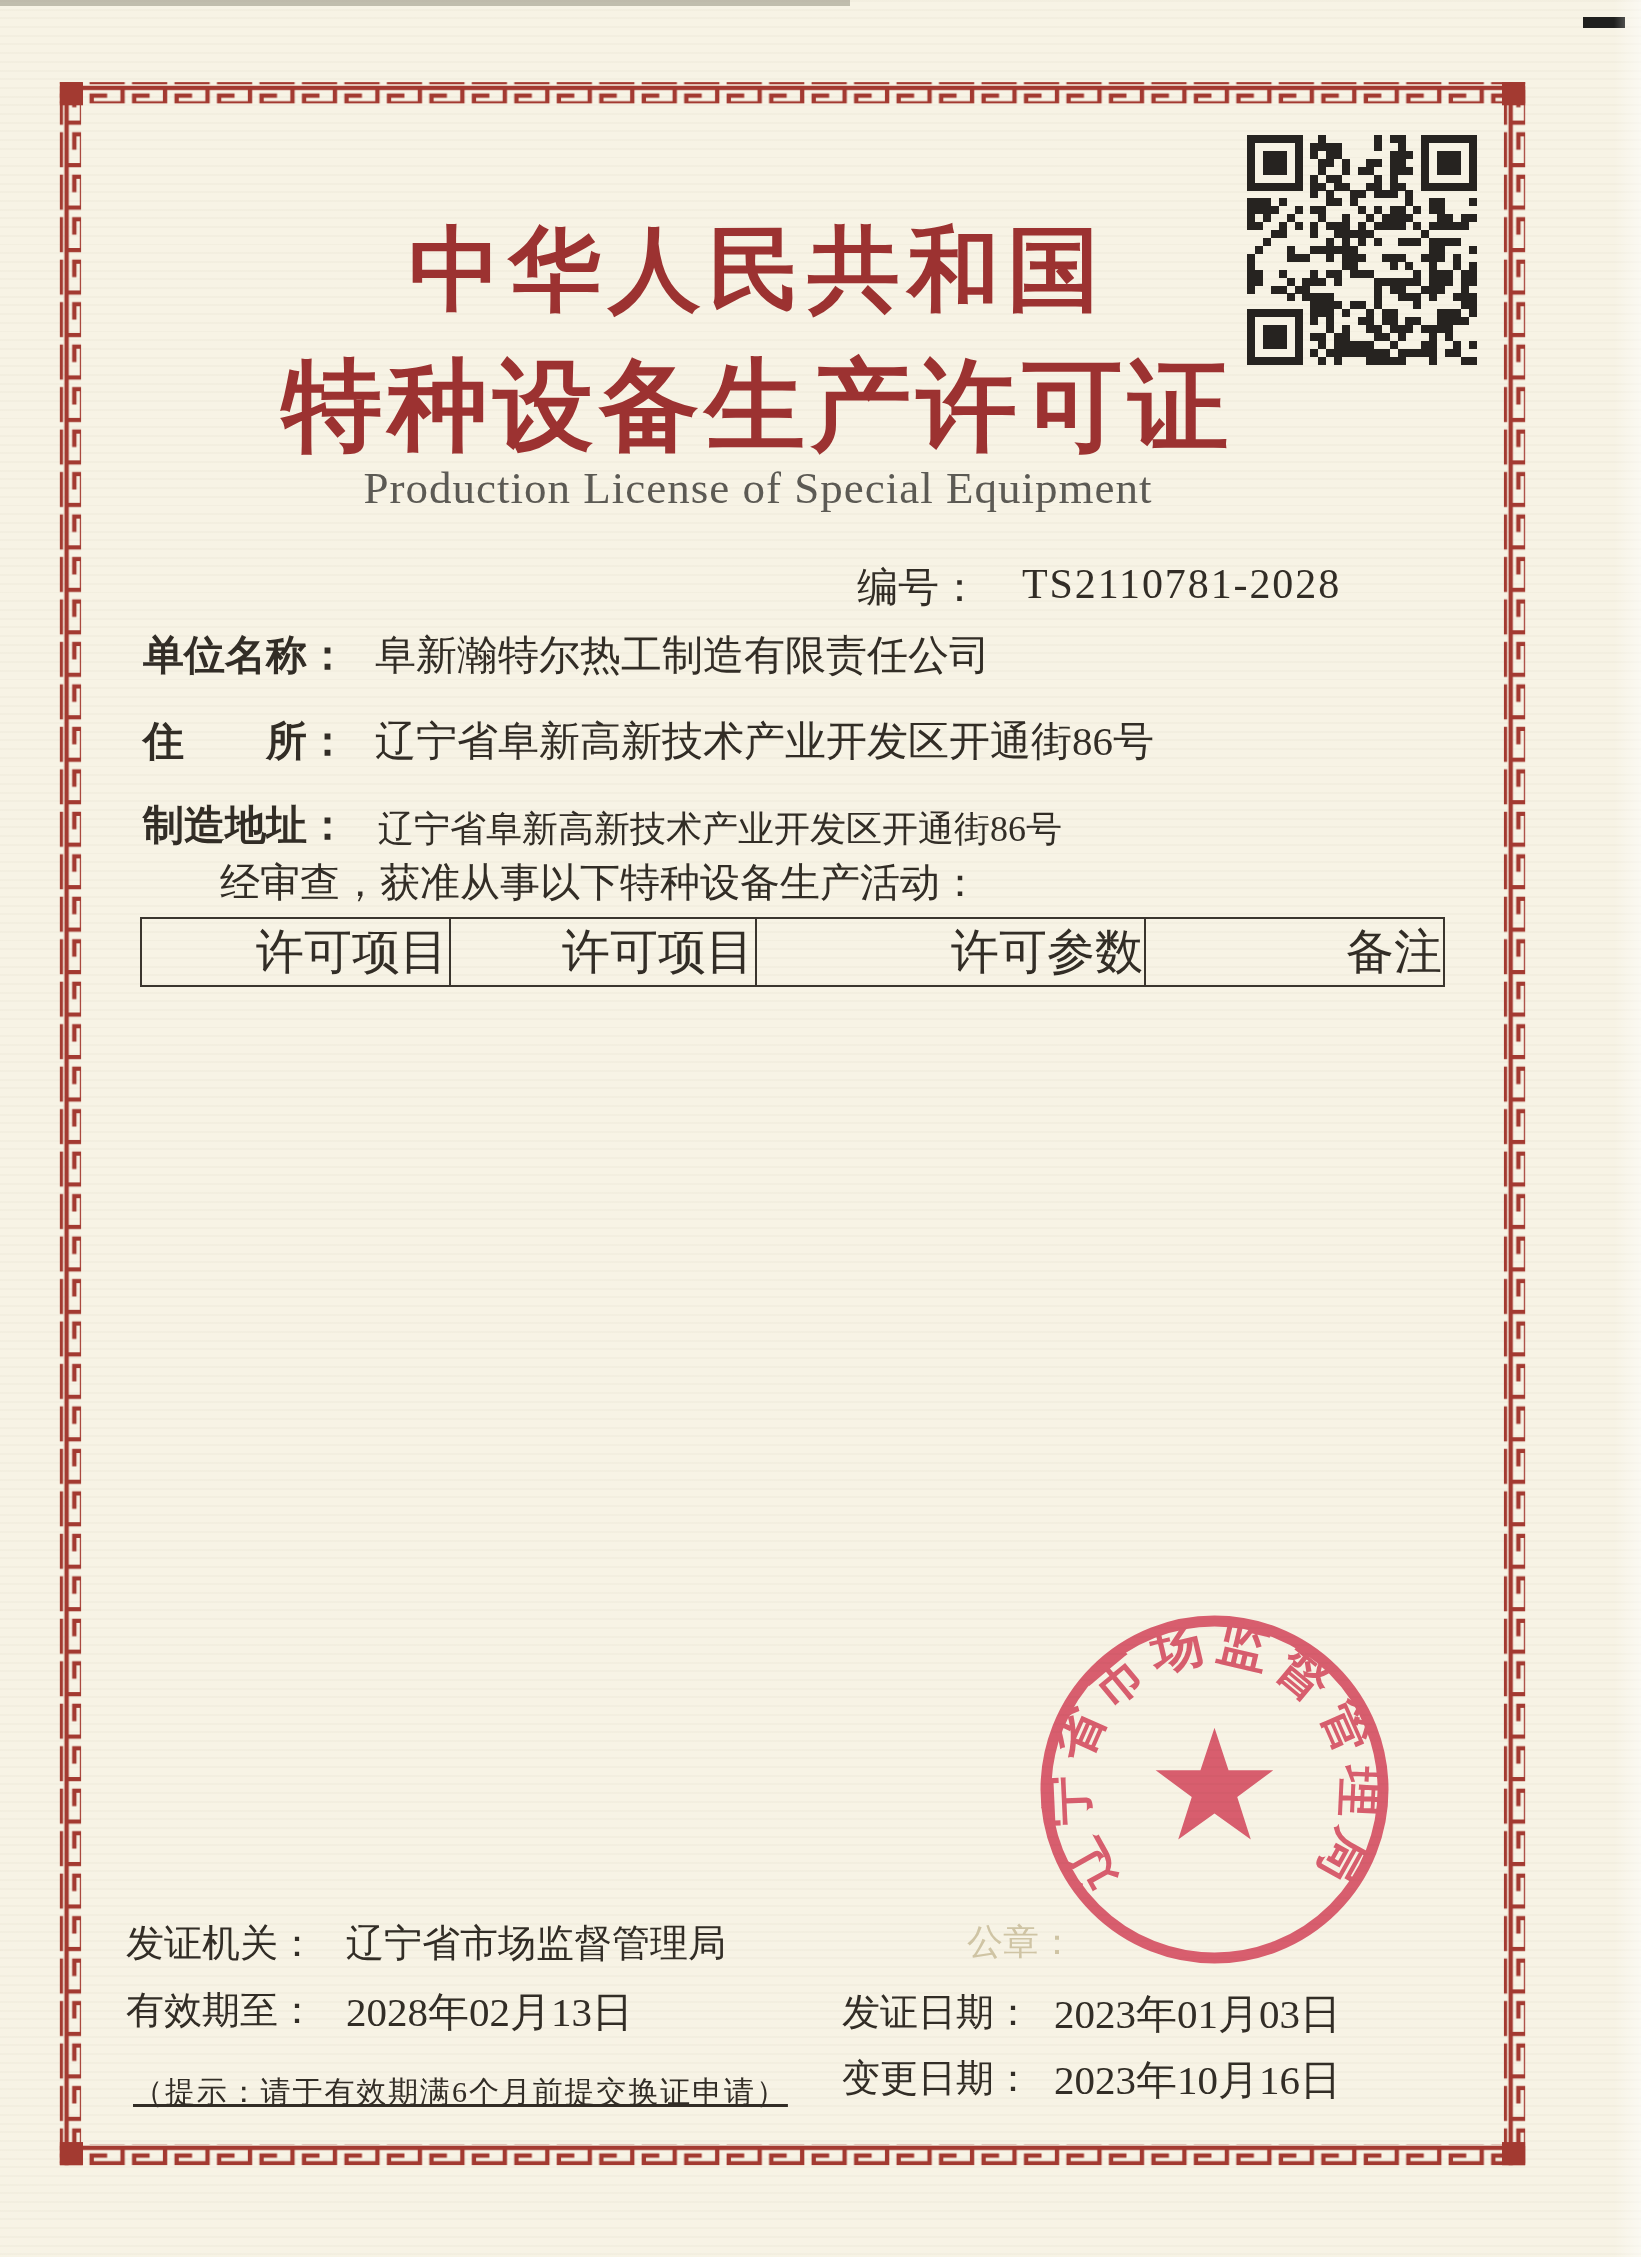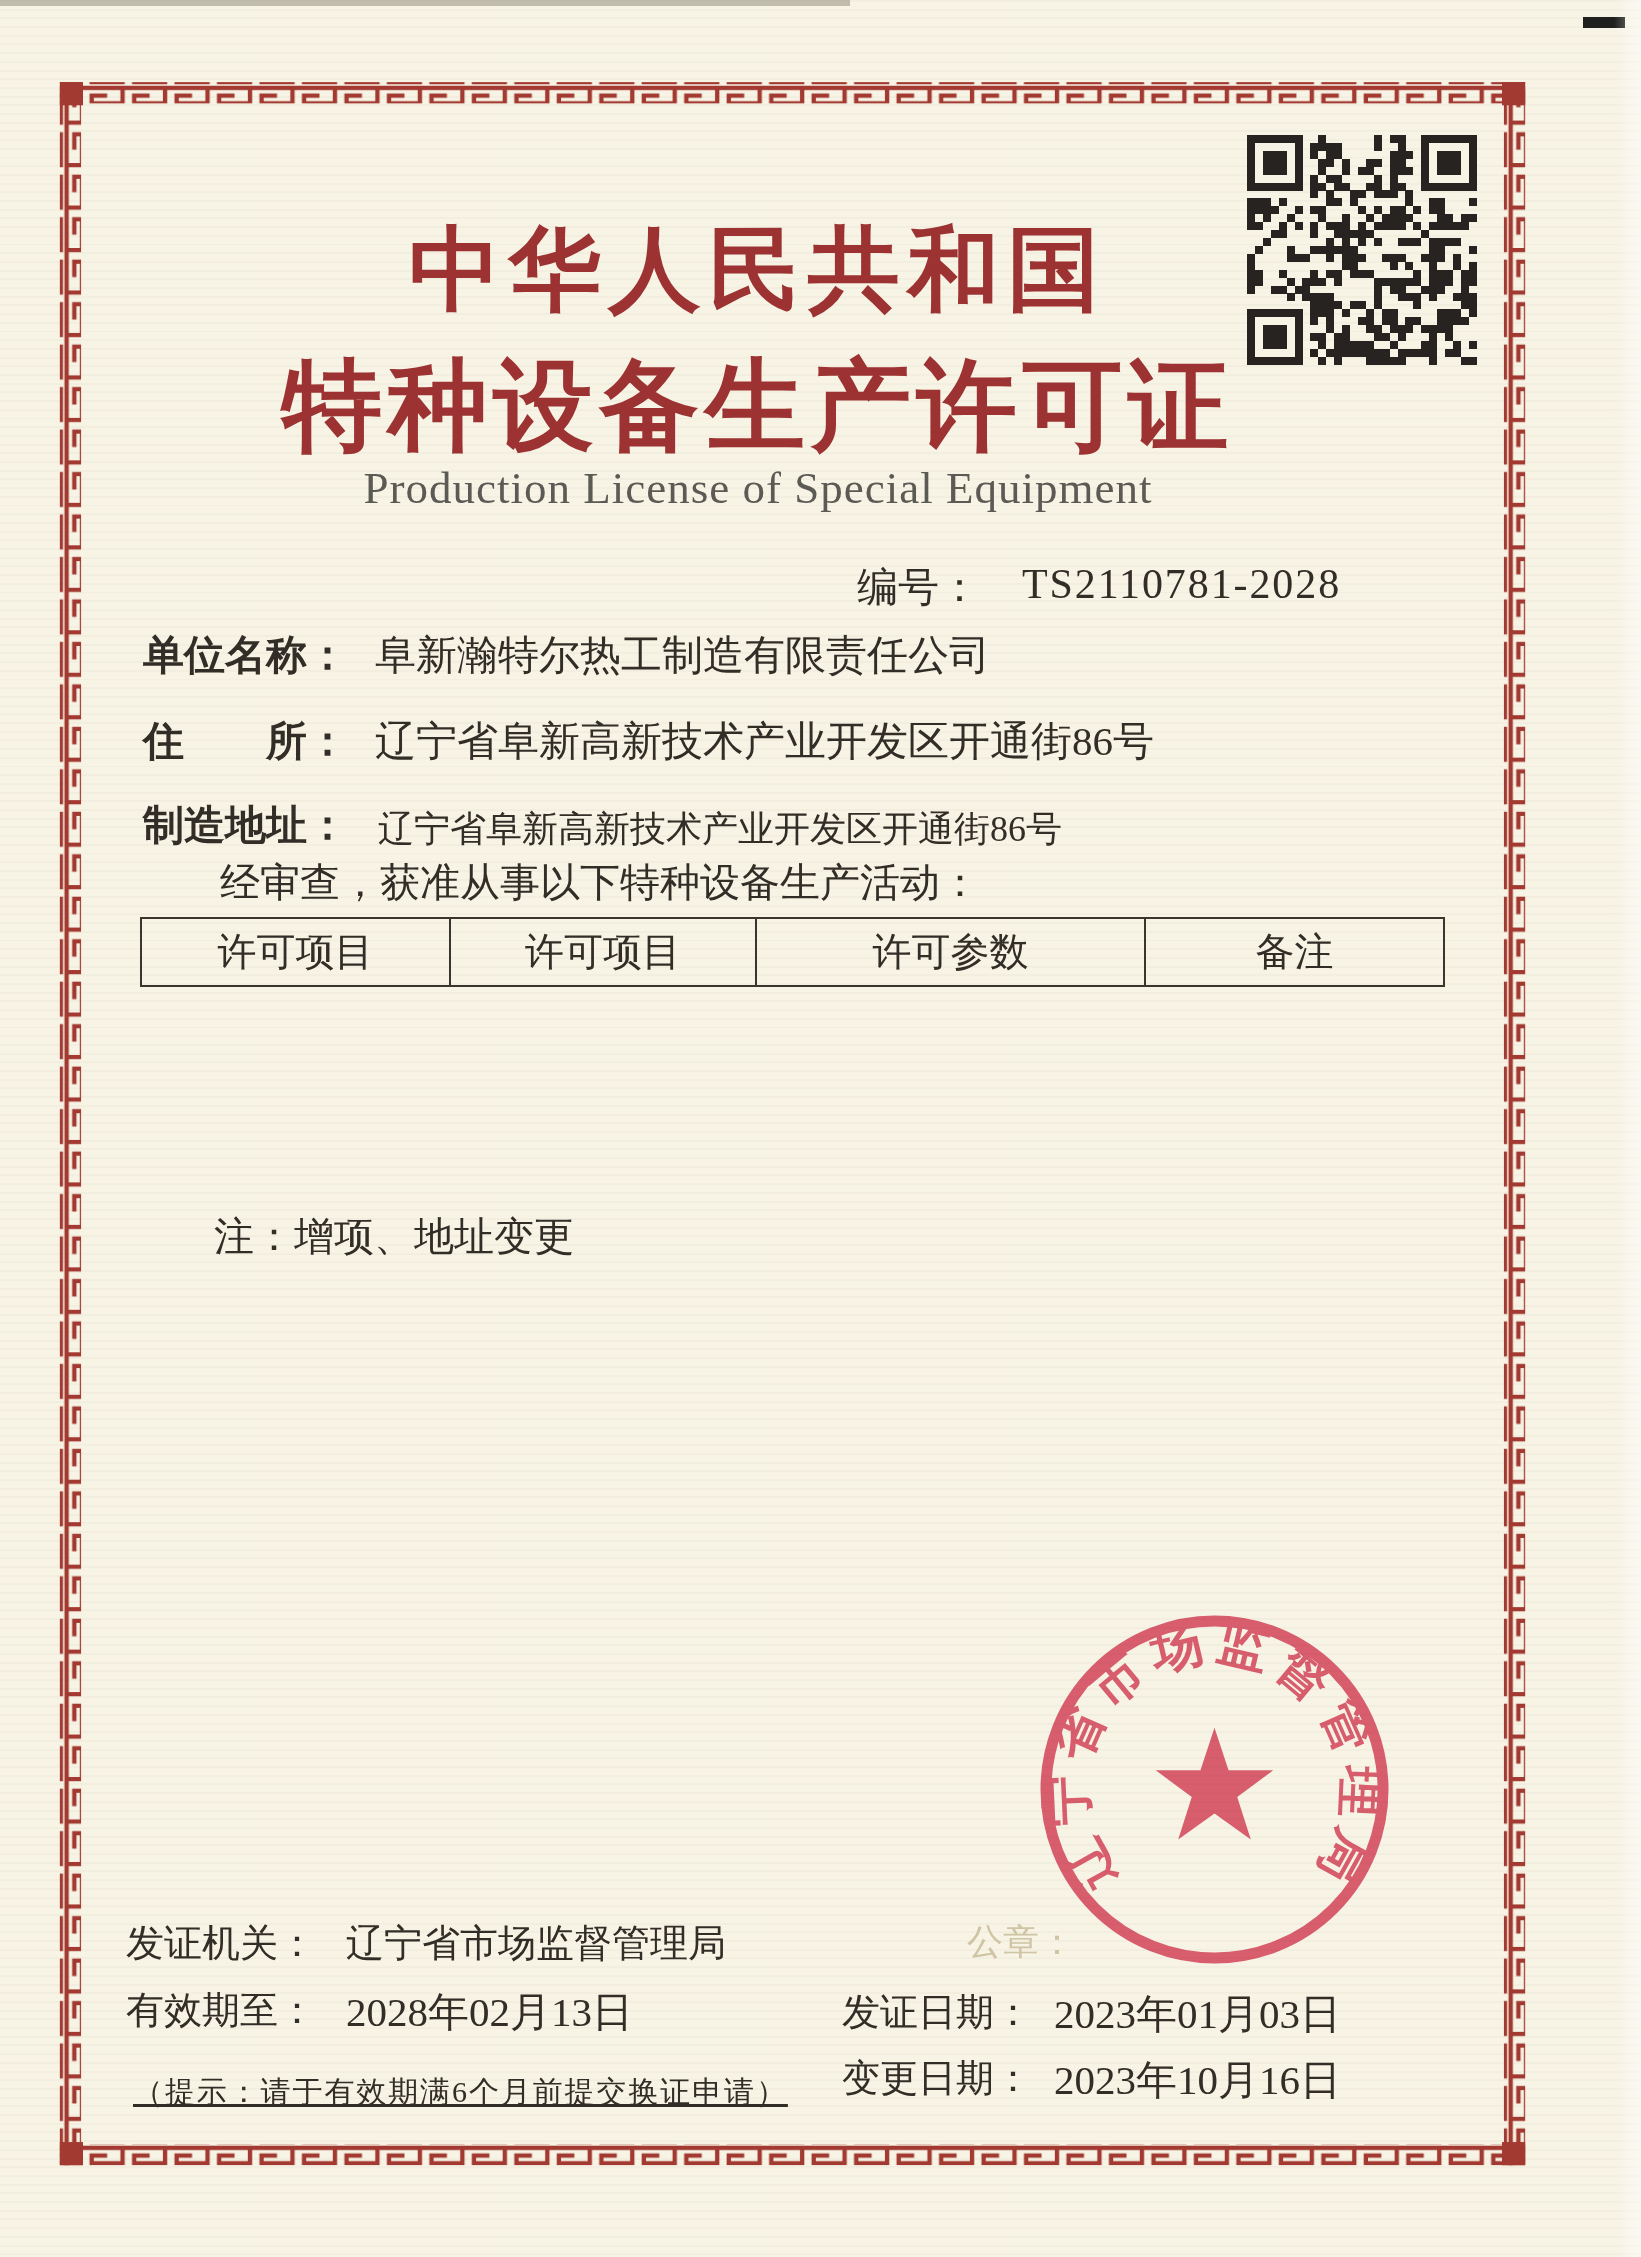--- a/index.html
+++ b/index.html
@@ -29,21 +29,21 @@
   .f-unit-l{left:143px;top:628px;}
   .f-unit-v{left:375px;top:628px;}
   .f-res-l{left:143px;top:714px;}
   .f-res-v{left:375px;top:714px;}
   .f-man-l{left:143px;top:798px;}
   .f-man-v{left:378px;top:805px;font-size:36px;}
   .approval{left:220px;top:855px;font-size:40px;}
   
   .lic-table{left:140px;top:917px;width:1303px;border-collapse:collapse;table-layout:fixed;}
   .lic-table th,.lic-table td{border:2.9px solid #3a352e;font-weight:400;}
-  .lic-table th{height:64px;font-size:39px;text-align:center;vertical-align:middle;}
+  .lic-table th{height:64px;font-size:48px;text-align:right;vertical-align:middle;}
   .lic-table td{height:205px;font-size:36px;line-height:52px;padding:5.8px 11.6px 9.7px 13.5px;vertical-align:top;text-align:left;letter-spacing:1px;}
   .note{left:214px;top:1209px;font-size:40px;}
   
   .fs39{font-size:38px;}
   .f-auth-l{left:126px;top:1918px;}
   .f-auth-v{left:346px;top:1918px;}
   .f-valid-l{left:126px;top:1985px;}
   .f-valid-v{left:346px;top:1985px;font-size:41px;}
   .seal-caption{left:967px;top:1918px;font-size:36px;color:#cfc4a4;}
   .f-issue-l{left:842px;top:1987px;}
@@ -436,21 +436,20 @@
     <tbody>
         <tr>
       <th>许可项目</th>
       <th>许可项目</th>
       <th>许可参数</th>
       <th>备注</th>
     </tr>
   </tbody>
     </table>
 
-  <span class="abs note">注：增项、地址变更</span>
 
   <svg class="abs seal" viewBox="0 0 360 360">
     <defs>
       <path id="sealArc" d="M 88.1 271.9 A 130 130 0 1 1 271.9 271.9" fill="none"></path>
     </defs>
     <circle cx="180" cy="180" r="169" fill="none" stroke="#dd5670" stroke-width="11"></circle>
     <polygon fill="#dd5670" points="180,118 194.1,160.6 238.9,160.8 202.8,187.4 216.4,230.2 180,204 143.6,230.2 157.2,187.4 121,160.8 165.9,160.6"></polygon>
     <text font-size="51" fill="#dd5670" font-weight="700" letter-spacing="9" font-family="'Liberation Serif','DejaVu Serif',serif">
       <textPath href="#sealArc" startOffset="1%">辽宁省市场监督管理局</textPath>
     </text>

